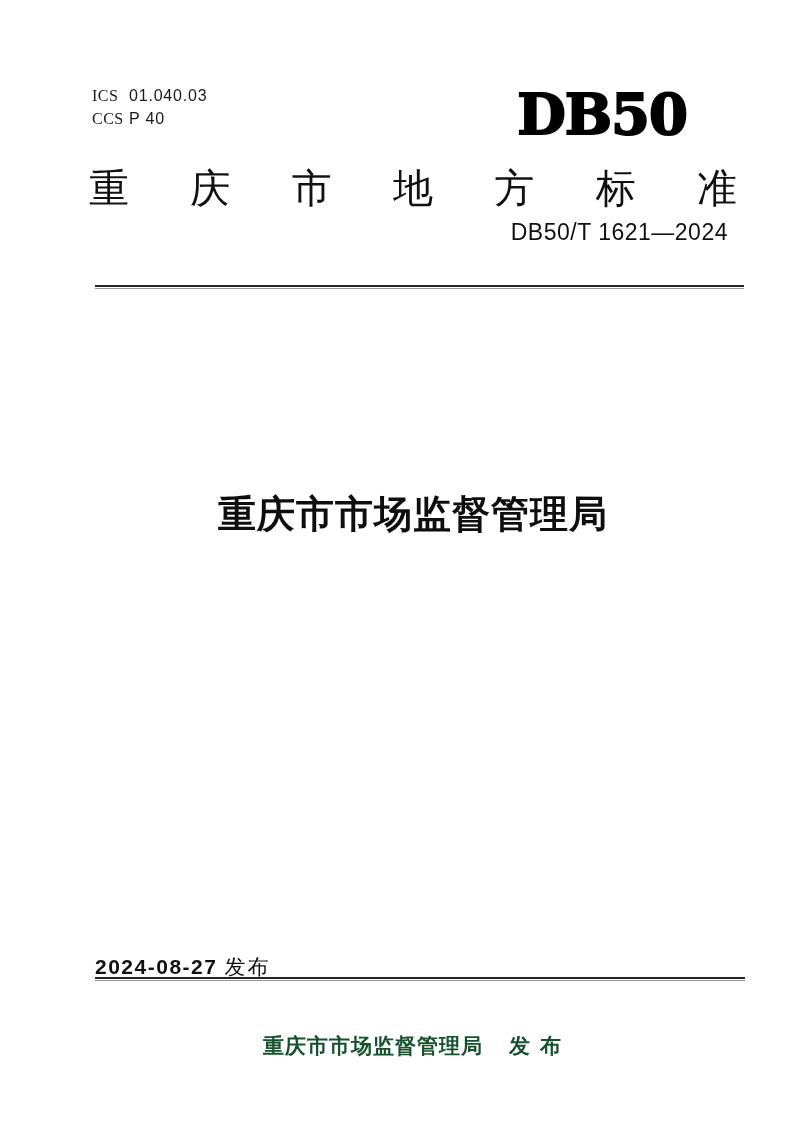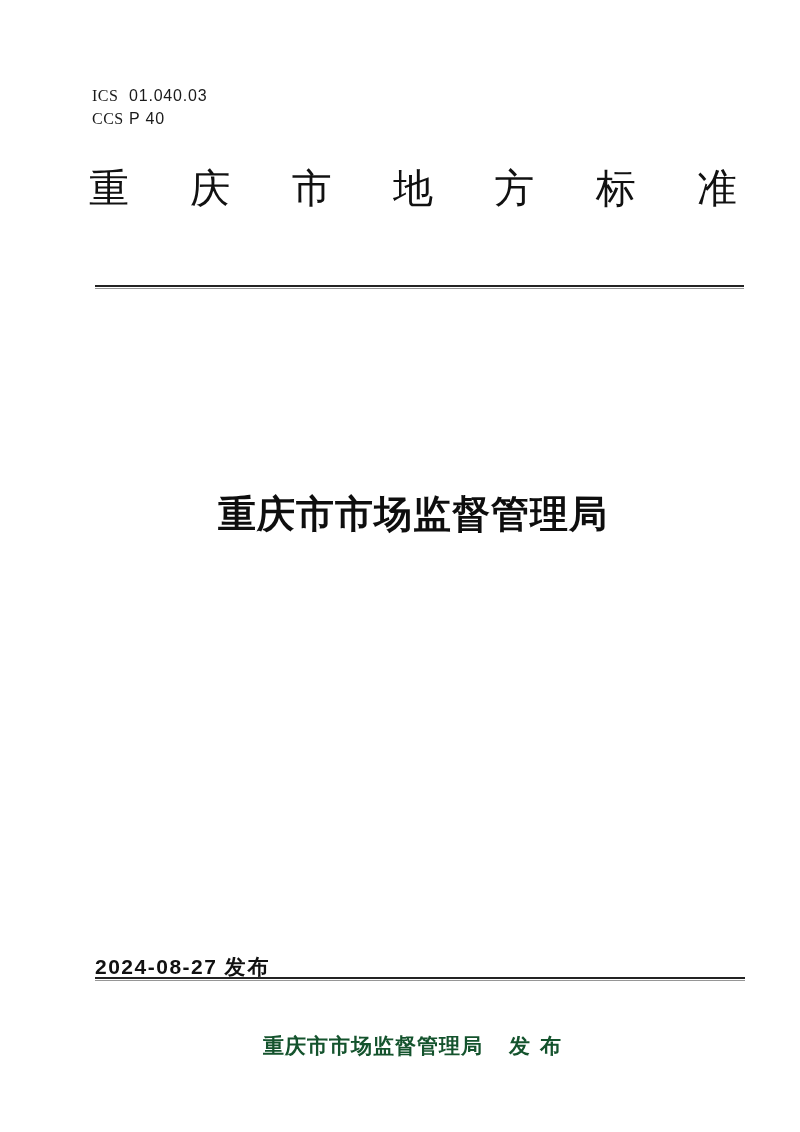--- a/index.html
+++ b/index.html
@@ -61,21 +61,21 @@
   }
 
   
   .dates-row {
     position:absolute; top:953px; left:95px; right:42px;
     display:flex; justify-content:space-between;
     font-size:21px; color:#111;
   }
   .date-group { white-space:nowrap; }
   .date-value { letter-spacing:1.5px;font-weight:bold; }
-  .date-label { margin-left:7px; letter-spacing:2px;font-weight:bold; }
+  .date-label { margin-left:7px; letter-spacing:2px; }
 
   
   .publisher-row {
     position:absolute; top:1032px; left:89px; width:648px;
     text-align:center;
     font-size:21px; font-weight:bold; letter-spacing:1px;
     color:#14532d; white-space:nowrap;
   }
   .publisher-suffix { margin-left:26px; letter-spacing:2px; }
 </style>
@@ -86,31 +86,33 @@
 
   <div class="ics-block">
     <div class="ics-line">
       <span class="ics-label">ICS</span><span class="ics-value">01.040.03</span>
     </div>
     <div class="ics-line">
       <span class="ics-label">CCS</span><span class="ics-value">P 40</span>
     </div>
   </div>
 
+  <div class="logo">DB50</div>
 
   <div class="std-name">
     <span>重</span>
     <span>庆</span>
     <span>市</span>
     <span>地</span>
     <span>方</span>
     <span>标</span>
     <span>准</span>
   </div>
 
+  <div class="std-number">DB50/T 1621—2024</div>
 
   <div class="rule rule-top"></div>
 
   <div class="doc-title">重庆市市场监督管理局</div>
 
   <div class="dates-row">
     <div class="date-group">
       <span class="date-value">2024-08-27</span><span class="date-label">发布</span>
     </div>
   </div>

